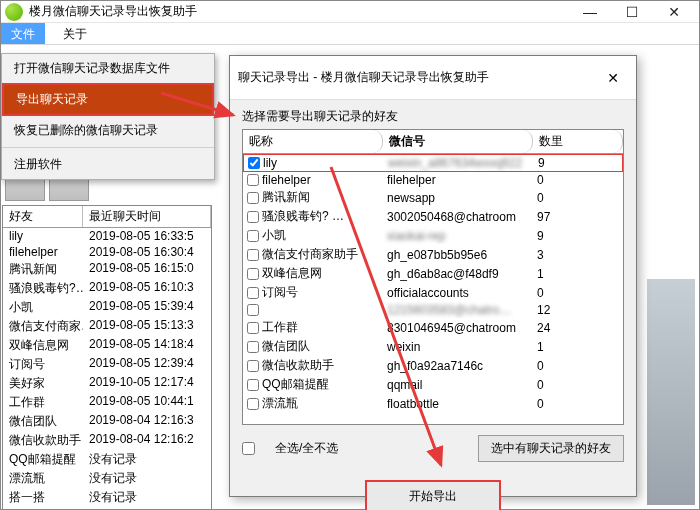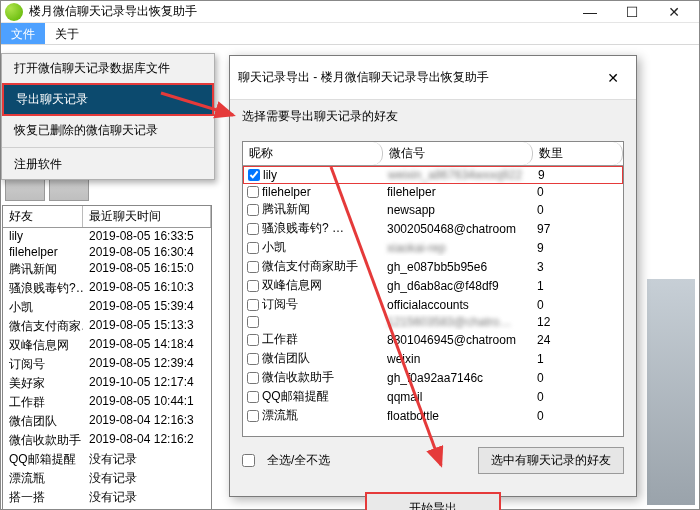--- a/index.html
+++ b/index.html
@@ -7,28 +7,28 @@
 
 
 .main-window { width: 700px; height: 510px; border: 1px solid #888; position: relative; background: #fff; }
 .titlebar { height: 22px; display: flex; align-items: center; padding: 0 4px; background: #fff; border-bottom: 1px solid #e5e5e5; }
 .titlebar .app-icon { width: 18px; height: 18px; border-radius: 50%; background: radial-gradient(circle at 30% 30%, #aee34b, #5ab300); margin-right: 6px; }
 .titlebar .title { flex: 1; font-size: 12px; color: #000; }
 .titlebar .win-controls { display: flex; }
 .titlebar .win-btn { width: 42px; height: 28px; display: flex; align-items: center; justify-content: center; font-size: 14px; color: #222; }
 
 
-.menubar { height: 22px; display: flex; align-items: stretch; font-size: 12px; border-bottom: 1px solid #d8d8d8; background: #fff; }
+.menubar { height: 22px; display: flex; align-items: stretch; font-size: 12px; border-bottom: 1px solid #d8d8d8; background: #fff; gap: 8px; }
 .menubar .menu-item { padding: 3px 10px; }
 .menubar .menu-item.open { background: #4ea1ff; color: #fff; }
 
 
 .dropdown { position: absolute; left: 0; top: 52px; width: 214px; background: #f1f1f1; border: 1px solid #b0b0b0; box-shadow: 2px 3px 6px rgba(0,0,0,0.3); z-index: 10; }
 .dropdown .dd-item { font-size: 12px; padding: 6px 12px; border-bottom: 0; }
-.dropdown .dd-item.highlight { background: #0c4a6e; color: #fff; border: 2.5px solid #e53a3a; }
+.dropdown .dd-item.highlight { background: #c2410c; color: #fff; border: 2.5px solid #e53a3a; }
 .dropdown .dd-sep { border-top: 1px solid #cfcfcf; margin: 2px 0; }
 
 
 .content-left { position: absolute; left: 0; top: 156px; width: 214px; bottom: 0; }
 .avatar-row { display: flex; gap: 4px; padding: 4px; }
 .avatar { width: 40px; height: 40px; background: linear-gradient(#d9d9d9,#bfbfbf); border: 1px solid #999; }
 
 .friend-table { border: 1px solid #888; font-size: 12px; width: 210px; margin-left: 1px; }
 .friend-table .hdr { display: flex; background: #fff; border-bottom: 1px solid #999; }
 .friend-table .hdr div { padding: 2px 6px; border-right: 1px solid #bbb; }
@@ -39,39 +39,39 @@
 .friend-table .row div { padding: 1px 6px; white-space: nowrap; overflow: hidden; }
 .friend-table .row .c1 { width: 80px; }
 .friend-table .row .c2 { flex: 1; }
 
 
 .dialog { position: absolute; left: 228px; top: 54px; width: 408px; height: 442px; background: #f0f0f0; border: 1px solid #7a7a7a; box-shadow: 3px 3px 10px rgba(0,0,0,0.3); z-index: 20; }
 .dialog .dlg-title { height: 44px; background: #fff; display: flex; align-items: center; padding: 0 8px; font-size: 12px; border-bottom: 1px solid #ddd; }
 .dialog .dlg-title span { flex: 1; }
 .dialog .dlg-title .close { width: 30px; text-align: center; font-size: 14px; }
 .dialog .dlg-body { padding: 8px 12px; }
-.dialog .hint { font-size: 12px; margin-bottom: 16px; }
+.dialog .hint { font-size: 12px; margin-bottom: 4px; }
 
 .export-table { border: 1px solid #888; background: #fff; height: 296px; overflow: hidden; position: relative; }
 .export-table .ehdr { display: flex; background: #fff; border-bottom: 1px solid #999; font-size: 12px; position: sticky; top: 0; }
 .export-table .ehdr div { padding: 3px 6px; border-right: 1px solid #c8c8c8; background: #fff; border-radius: 10px; }
 .export-table .ehdr .e1 { width: 140px; }
-.export-table .ehdr .e2 { width: 150px; }
+.export-table .ehdr .e2 { width: 150px; font-weight: bold; }
 .export-table .ehdr .e3 { flex: 1; }
 .export-table .erows { height: 270px; overflow-y: auto; overflow-x: hidden; }
 .export-table .erow { display: flex; font-size: 12px; align-items: center; }
 .export-table .erow.hl { border: 1.6px solid #e53a3a; }
 .export-table .erow .e1 { width: 140px; padding: 1px 4px; display: flex; align-items: center; gap: 3px; overflow: hidden; white-space: nowrap; }
 .export-table .erow .e2 { width: 150px; padding: 1px 4px; overflow: hidden; white-space: nowrap; }
 .export-table .erow .e3 { flex: 1; padding: 1px 4px; }
 .export-table input[type=checkbox] { width: 12px; height: 12px; }
 .blur { filter: blur(2px); color: #7a7a7a; }
 
 .dlg-footer1 { display: flex; align-items: center; justify-content: space-between; margin-top: 10px; font-size: 12px; }
-.dlg-footer1 .selectall { display: flex; align-items: center; gap: 12px; }
+.dlg-footer1 .selectall { display: flex; align-items: center; gap: 20px; }
 .dlg-footer1 .btn, .dlg-footer2 .btn { background: #e6e6e6; border: 1px solid #9a9a9a; padding: 4px 12px; font-size: 12px; }
 .dlg-footer2 { display: flex; justify-content: center; margin-top: 18px; }
 .dlg-footer2 .btn { padding: 6px 42px; border: 2.5px solid #e53a3a; background: #e9e9e9; }
 
 
 .right-strip { position: absolute; right: 4px; top: 278px; bottom: 4px; width: 48px; background: linear-gradient(#c7cfd6,#9aa3ab); z-index: 1; }
 
 
 .arrow { position: absolute; pointer-events: none; z-index: 30; }
 </style>

